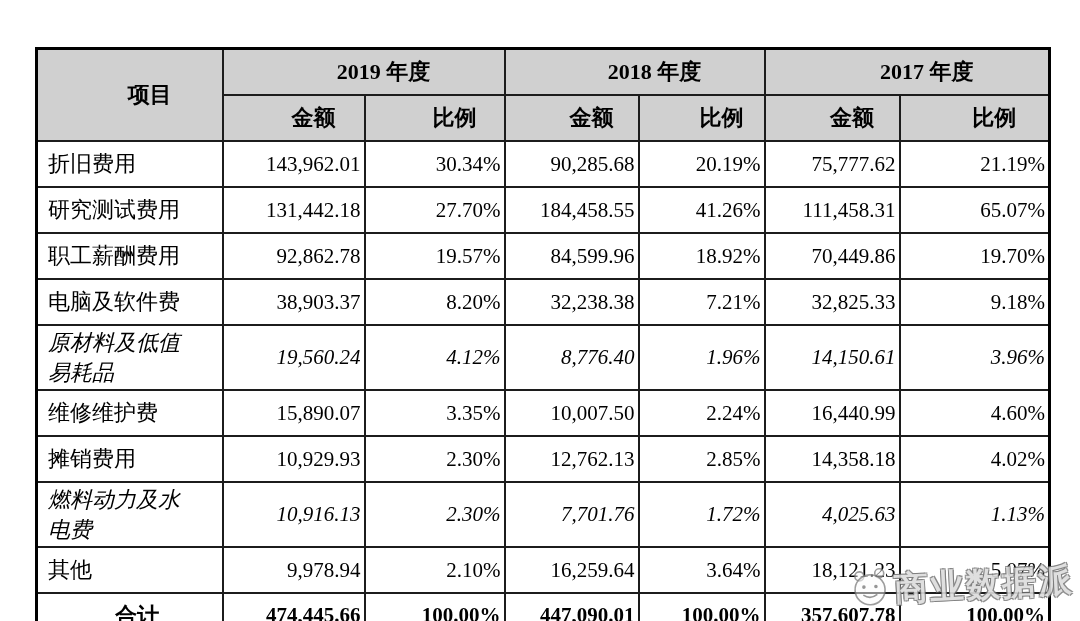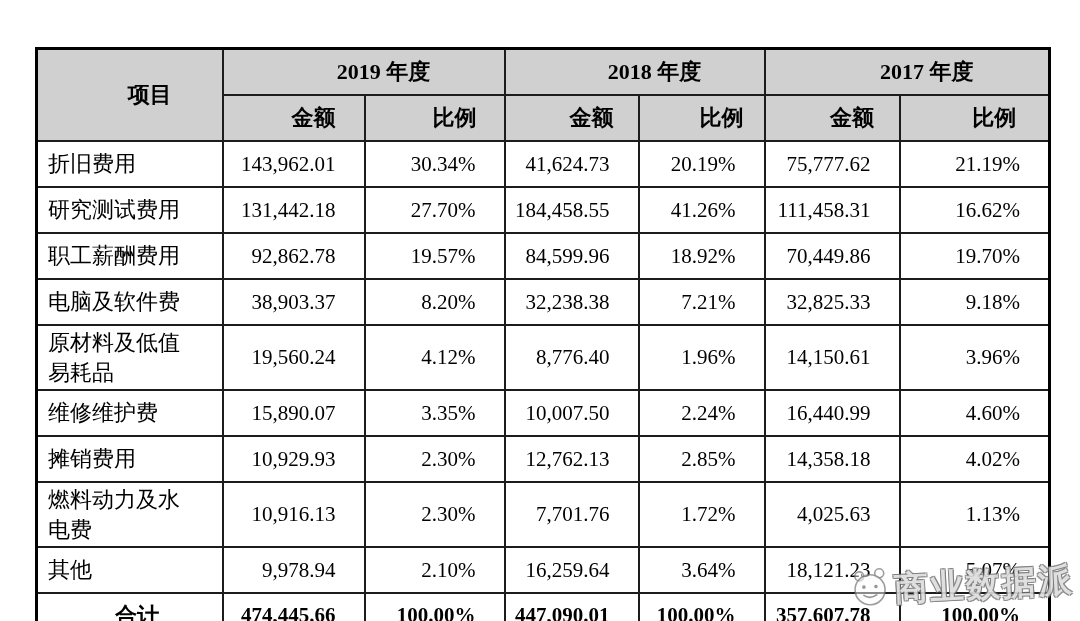--- a/index.html
+++ b/index.html
@@ -43,32 +43,32 @@
   }
   .fin-table thead th {
     background: #d0d0d0;
     font-weight: bold;
     font-size: 22px;
     text-align: center;
     height: 44px;
     padding-left: 40px;
   }
   .fin-table tbody tr { height: 46px; }
-  .fin-table tbody tr.tall { height: 65px; }
+  .fin-table tbody tr.tall { height: 65px; font-style: italic; }
   .fin-table tbody tr.total-row { height: 46px; }
   .fin-table td.label-cell {
     text-align: left;
     font-size: 22px;
     padding-left: 10px;
     padding-right: 34px;
     line-height: 1.35;
   }
   .fin-table td.num-cell {
     text-align: right;
-    padding-right: 28px;
+    padding-right: 3px;
     font-variant-numeric: lining-nums;
   }
   .fin-table tr.total-row td { font-weight: bold; }
   .fin-table tr.total-row td.label-cell {
     text-align: center;
     padding-right: 0;
     padding-left: 15px;
   }
   .watermark {
     position: absolute;
@@ -125,33 +125,33 @@
         <th>比例</th>
         <th>金额</th>
         <th>比例</th>
       </tr>
     </thead>
     <tbody>
       <tr>
         <td class="label-cell">折旧费用</td>
         <td class="num-cell">143,962.01</td>
         <td class="num-cell">30.34%</td>
-        <td class="num-cell">41,624.73</td>
+        <td class="num-cell">90,285.68</td>
         <td class="num-cell">20.19%</td>
         <td class="num-cell">75,777.62</td>
         <td class="num-cell">21.19%</td>
       </tr>
       <tr>
         <td class="label-cell">研究测试费用</td>
         <td class="num-cell">131,442.18</td>
         <td class="num-cell">27.70%</td>
         <td class="num-cell">184,458.55</td>
         <td class="num-cell">41.26%</td>
         <td class="num-cell">111,458.31</td>
-        <td class="num-cell">16.62%</td>
+        <td class="num-cell">65.07%</td>
       </tr>
       <tr>
         <td class="label-cell">职工薪酬费用</td>
         <td class="num-cell">92,862.78</td>
         <td class="num-cell">19.57%</td>
         <td class="num-cell">84,599.96</td>
         <td class="num-cell">18.92%</td>
         <td class="num-cell">70,449.86</td>
         <td class="num-cell">19.70%</td>
       </tr>

